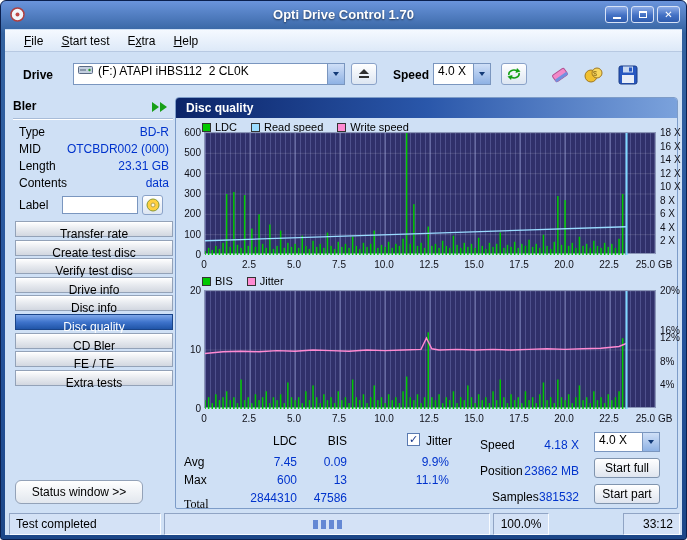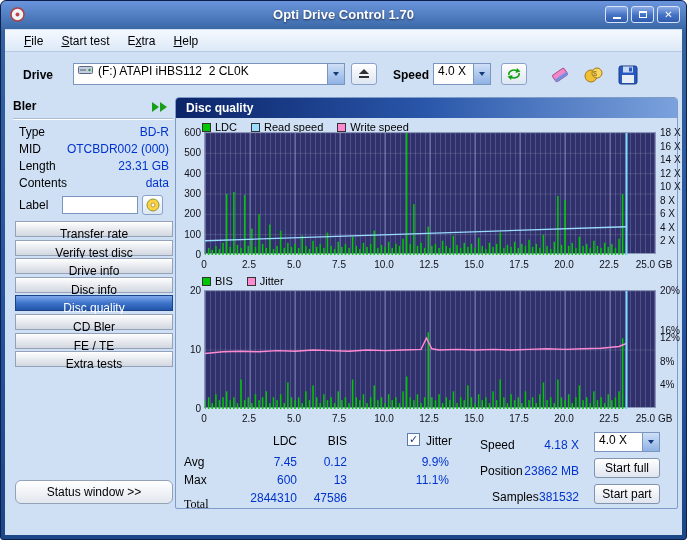--- a/index.html
+++ b/index.html
@@ -42,21 +42,21 @@
   .info-row{display:flex;height:17px;align-items:flex-start;padding:0 4px;}
   .info-value{margin-left:auto;color:#0033cc;}
   .label-row{position:absolute;left:10px;top:166px;width:158px;height:20px;display:flex;align-items:center;padding:0 4px;}
   .label-input{width:76px;height:18px;background:#fff;border:1px solid #7a96bf;margin-left:14px;font:inherit;padding:0 3px;}
   .label-btn{width:21px;height:20px;margin-left:4px;border:1px solid #8aa2c8;border-radius:3px;
              background:linear-gradient(180deg,#fff,#dde6f2);display:flex;align-items:center;justify-content:center;}
   .side-btns{position:absolute;left:10px;top:192px;width:158px;display:flex;flex-direction:column;gap:2.6px;}
   .side-btn{height:16px;line-height:24px;text-align:center;border:1px solid #93a2b8;border-radius:0;
             background:linear-gradient(180deg,#ffffff,#e7eaef 50%,#d2d7e0);box-shadow:inset 0 1px 0 #fff;}
   .side-btn.selected{background:linear-gradient(180deg,#7fa8ea,#3f74cc 50%,#2055a8);color:#fff;border-color:#1a4488;box-shadow:none;}
-  .status-win-btn{position:absolute;left:10px;top:451px;width:158px;height:24px;border:1px solid #93a2b8;border-radius:6px;
+  .status-win-btn{position:absolute;left:10px;top:451px;width:128px;height:24px;border:1px solid #93a2b8;border-radius:6px;
             background:linear-gradient(180deg,#ffffff,#e2e7ee);display:flex;align-items:center;justify-content:center;}
   
   .main-panel{position:absolute;left:170px;top:68px;width:503px;height:412px;border:1px solid #7d9cc8;border-radius:4px 4px 2px 2px;}
   .main-header{height:20px;background:linear-gradient(90deg,#0b2468,#2a57aa 50%,#7ba2dc);border-radius:3px 3px 0 0;
                color:#fff;font-weight:bold;display:flex;align-items:center;padding-left:10px;}
   .legend{position:absolute;display:flex;gap:14px;font-size:11px;align-items:center;height:12px;}
   .legend-item{display:inline-flex;align-items:center;}
   .legend .sq{width:9px;height:9px;border:1px solid #333;display:inline-block;margin-right:4px;}
   .plot{position:absolute;left:28px;width:452px;background-color:#30306a;border:1px solid #8a96b8;
         background-image:repeating-linear-gradient(90deg,rgba(150,156,220,0.30) 0 1px,transparent 1px 5px);}
@@ -197,20 +197,21 @@
       <input class="label-input" type="text" value="" style="">
       <span class="label-btn">
         <svg width="14" height="14" viewBox="0 0 14 14">
           <circle cx="7" cy="7" r="6" fill="#ffd040" stroke="#8a9a30"></circle>
           <circle cx="7" cy="7" r="2" fill="#fff8e0" stroke="#b0a050"></circle>
         </svg>
       </span>
     </div>
     <div class="side-btns">
         <div class="side-btn">Transfer rate</div>
+        <div class="side-btn">Create test disc</div>
         <div class="side-btn">Verify test disc</div>
         <div class="side-btn">Drive info</div>
         <div class="side-btn">Disc info</div>
         <div class="side-btn selected">Disc quality</div>
         <div class="side-btn">CD Bler</div>
         <div class="side-btn">FE / TE</div>
         <div class="side-btn">Extra tests</div>
       </div>
     <div class="status-win-btn">
       <span>Status window &gt;&gt;</span>
@@ -232,21 +233,21 @@
 
       <div class="s-colhead" style="left:61px;top:336px;width:60px;">LDC</div>
       <div class="s-colhead" style="left:127px;top:336px;width:44px;">BIS</div>
       <div class="s-check" style="left:231px;top:335px;">
           <span class="chk">✓</span>
         </div>
       <div class="s-label" style="left:250px;top:336px;">Jitter</div>
 
       <div class="s-label" style="left:8px;top:357px;">Avg</div>
       <div class="s-val" style="left:61px;top:357px;width:60px;">7.45</div>
-      <div class="s-val" style="left:127px;top:357px;width:44px;">0.12</div>
+      <div class="s-val" style="left:127px;top:357px;width:44px;">0.09</div>
       <div class="s-val" style="left:217px;top:357px;width:56px;">9.9%</div>
 
       <div class="s-label" style="left:8px;top:375px;">Max</div>
       <div class="s-val" style="left:61px;top:375px;width:60px;">600</div>
       <div class="s-val" style="left:127px;top:375px;width:44px;">13</div>
       <div class="s-val" style="left:217px;top:375px;width:56px;">11.1%</div>
 
       <div class="s-label" style="left:8px;top:399px;font-family:Liberation Serif, serif;">Total</div>
       <div class="s-val" style="left:61px;top:393px;width:60px;">2844310</div>
       <div class="s-val" style="left:127px;top:393px;width:44px;">47586</div>
@@ -592,15 +593,34 @@
             <rect x="409.70" y="106.20" width="1.5" height="11.80" fill="#00c800"></rect>
             <rect x="413.30" y="100.30" width="1.5" height="17.70" fill="#00c800"></rect>
             <rect x="416.90" y="47.20" width="1.5" height="70.80" fill="#00c800"></rect>
             <rect x="420.50" y="106.20" width="1.5" height="11.80" fill="#00c800"></rect>
             <polyline points="0.0,62.5 18.0,60.8 36.0,60.2 54.0,60.8 72.0,59.6 90.0,60.2 108.0,59.0 126.0,59.6 144.0,60.2 162.0,59.0 180.0,59.6 198.0,59.0 216.0,58.4 221.4,47.2 226.8,57.8 234.0,59.0 252.0,58.4 270.0,59.0 288.0,58.4 306.0,59.0 324.0,58.4 342.0,57.8 360.0,58.4 378.0,57.8 396.0,57.2 414.0,55.5 421.2,52.5" fill="none" stroke="#ff8ad2" stroke-width="1.4"></polyline>
             <line x1="421.56000000000006" y1="0" x2="421.56000000000006" y2="118" stroke="#7fd8ff" stroke-width="2" opacity="1"></line>
           </svg>
         </div>
       </div>
 
+    <div class="statusbar">
+      <div class="sb-panel" style="left:4px;width:152px;">
+        <span>Test completed</span>
+      </div>
+      <div class="sb-panel" style="left:159px;width:326px;">
+        <span class="dots">
+            <i></i>
+            <i></i>
+            <i></i>
+            <i></i>
+          </span>
+      </div>
+      <div class="sb-panel" style="left:488px;width:56px;justify-content:center;">
+        <span>100.0%</span>
+      </div>
+      <div class="sb-panel" style="left:618px;width:57px;justify-content:flex-end;">
+        <span>33:12</span>
+      </div>
+    </div>
 
   </div>
 </div>
 
 </body></html>

